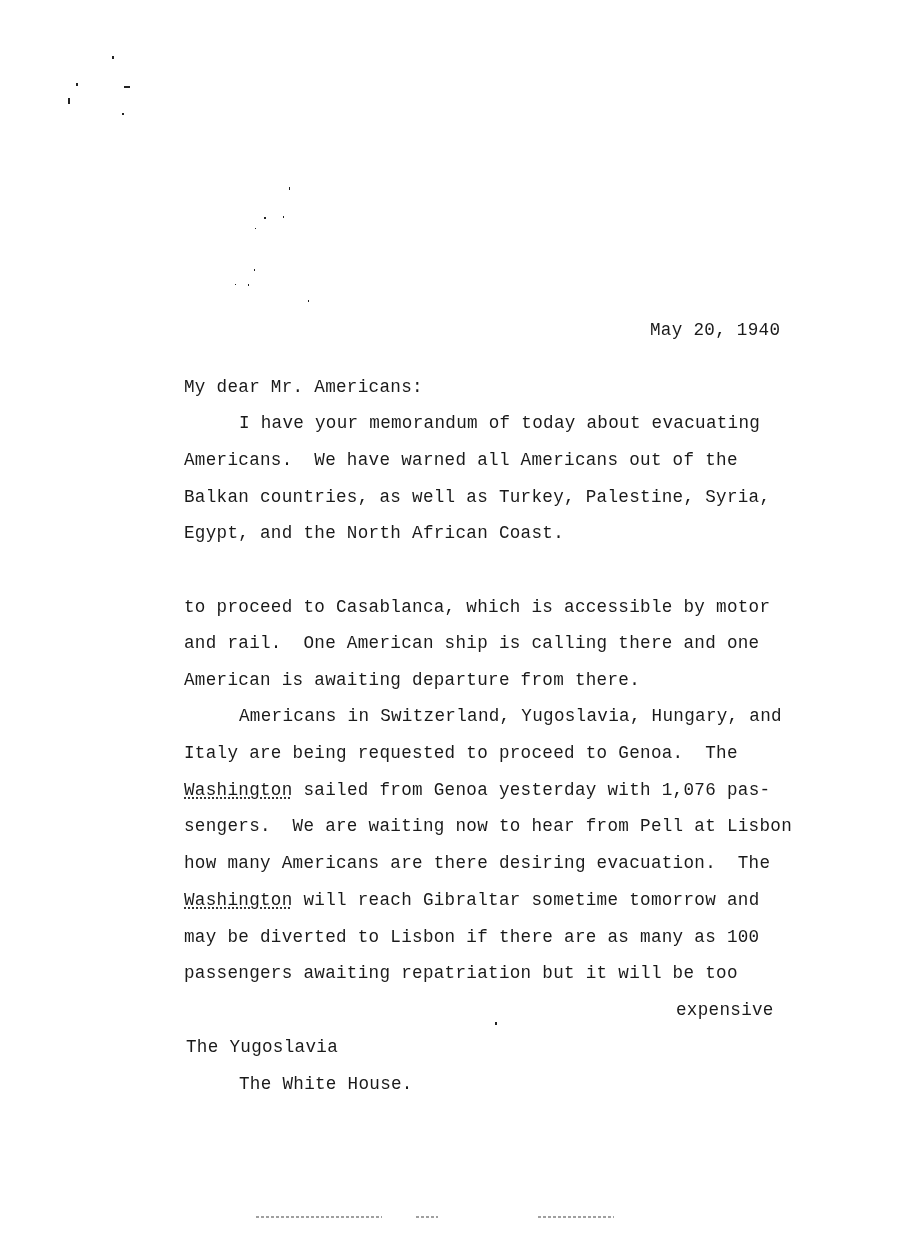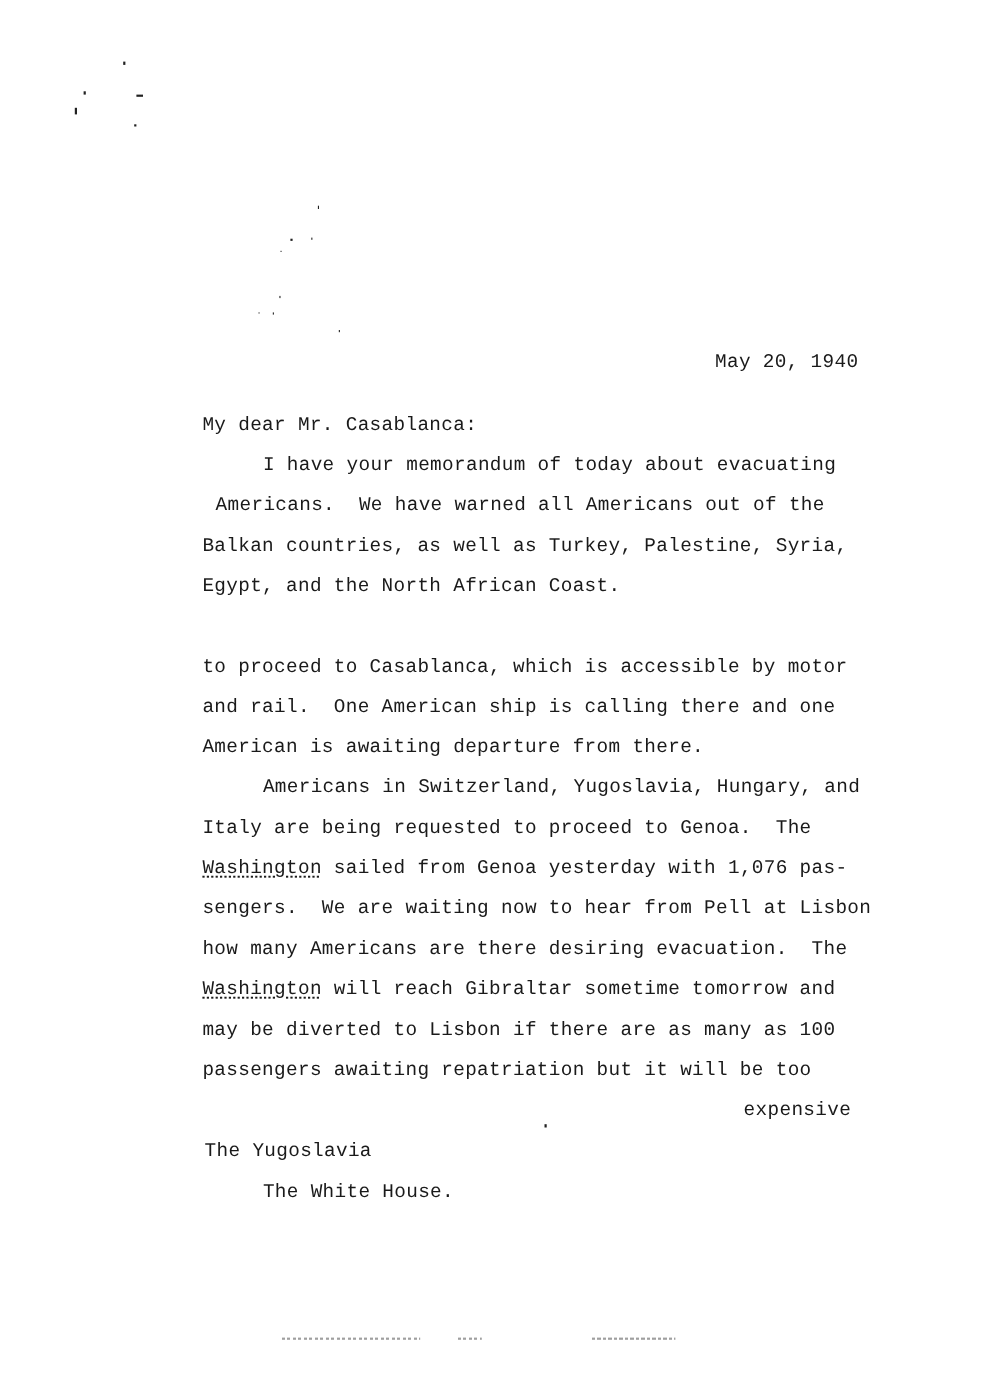--- a/index.html
+++ b/index.html
@@ -30,24 +30,24 @@
   <div class="speck" style="left:283px;top:216px;width:1px;height:2px;"></div>
   <div class="speck" style="left:255px;top:228px;width:1px;height:1px;"></div>
   <div class="speck" style="left:254px;top:269px;width:1px;height:2px;"></div>
   <div class="speck" style="left:235px;top:284px;width:1px;height:1px;"></div>
   <div class="speck" style="left:248px;top:284px;width:1px;height:2px;"></div>
   <div class="speck" style="left:308px;top:300px;width:1px;height:2px;"></div>
   <div class="speck" style="left:495px;top:1022px;width:2px;height:3px;"></div>
 
   <div class="line" style="left:650px;top:319px;">May 20, 1940</div>
 
-  <div class="line" style="left:184px;top:376px;">My dear Mr. Casablanca:</div>
+  <div class="line" style="left:184px;top:376px;">My dear Mr. Americans:</div>
 
   <div class="line" style="left:239px;top:412px;">I have your memorandum of today about evacuating</div>
-  <div class="line" style="left:196px;top:449px;">Americans.  We have warned all Americans out of the</div>
+  <div class="line" style="left:184px;top:449px;">Americans.  We have warned all Americans out of the</div>
   <div class="line" style="left:184px;top:486px;">Balkan countries, as well as Turkey, Palestine, Syria,</div>
   <div class="line" style="left:184px;top:522px;text-align:right;">Egypt, and the North African Coast.</div>
 
   <div class="line" style="left:184px;top:596px;">to proceed to Casablanca, which is accessible by motor</div>
   <div class="line" style="left:184px;top:632px;">and rail.  One American ship is calling there and one</div>
   <div class="line" style="left:184px;top:669px;">American is awaiting departure from there.</div>
 
   <div class="line" style="left:239px;top:705px;">Americans in Switzerland, Yugoslavia, Hungary, and</div>
   <div class="line" style="left:184px;top:742px;">Italy are being requested to proceed to Genoa.  The</div>
   <div class="line" style="left:184px;top:779px;"><span class="u">Washington</span><span> sailed from Genoa yesterday with 1,076 pas-</span></div>

